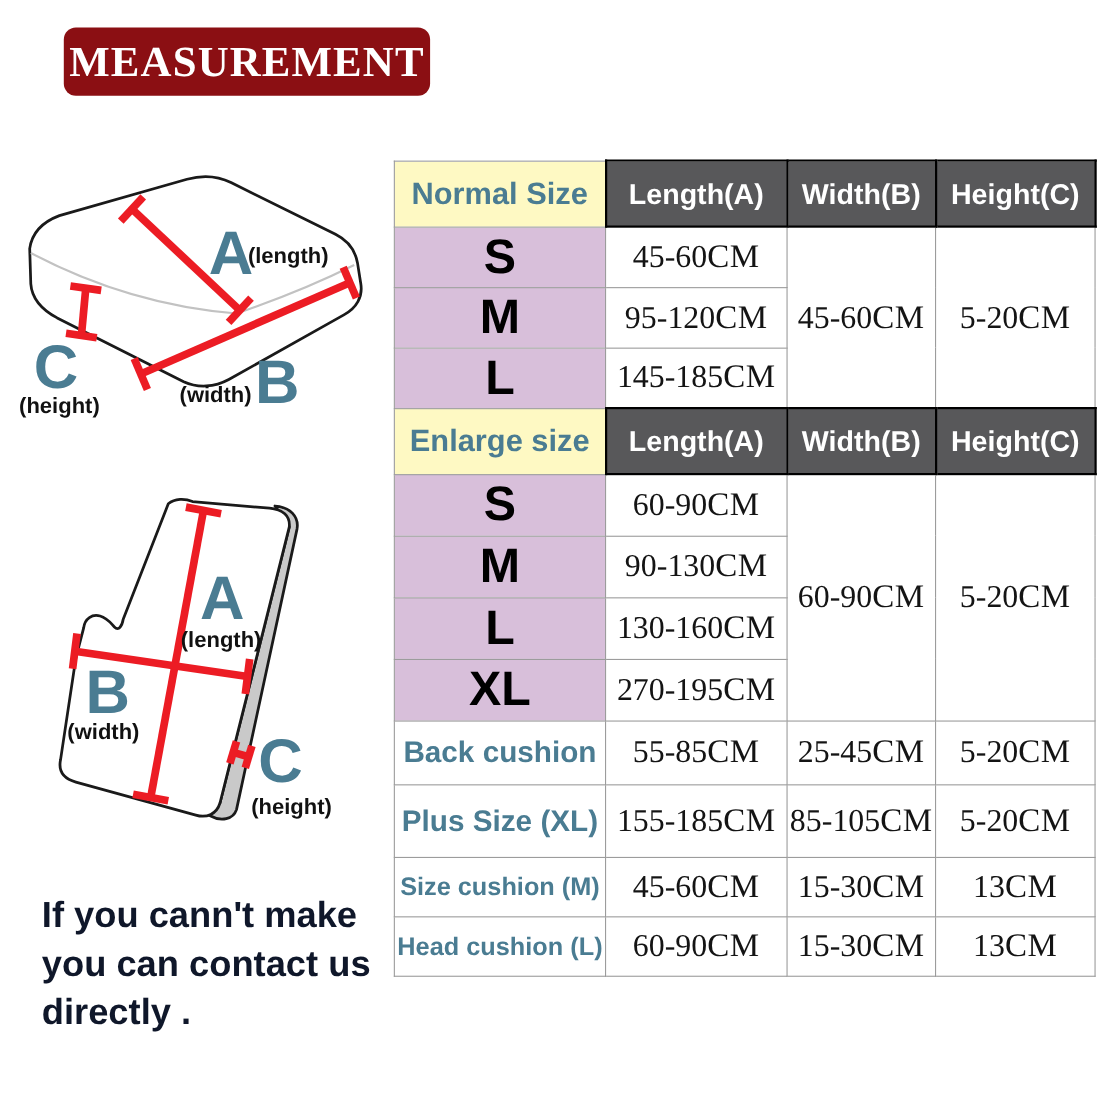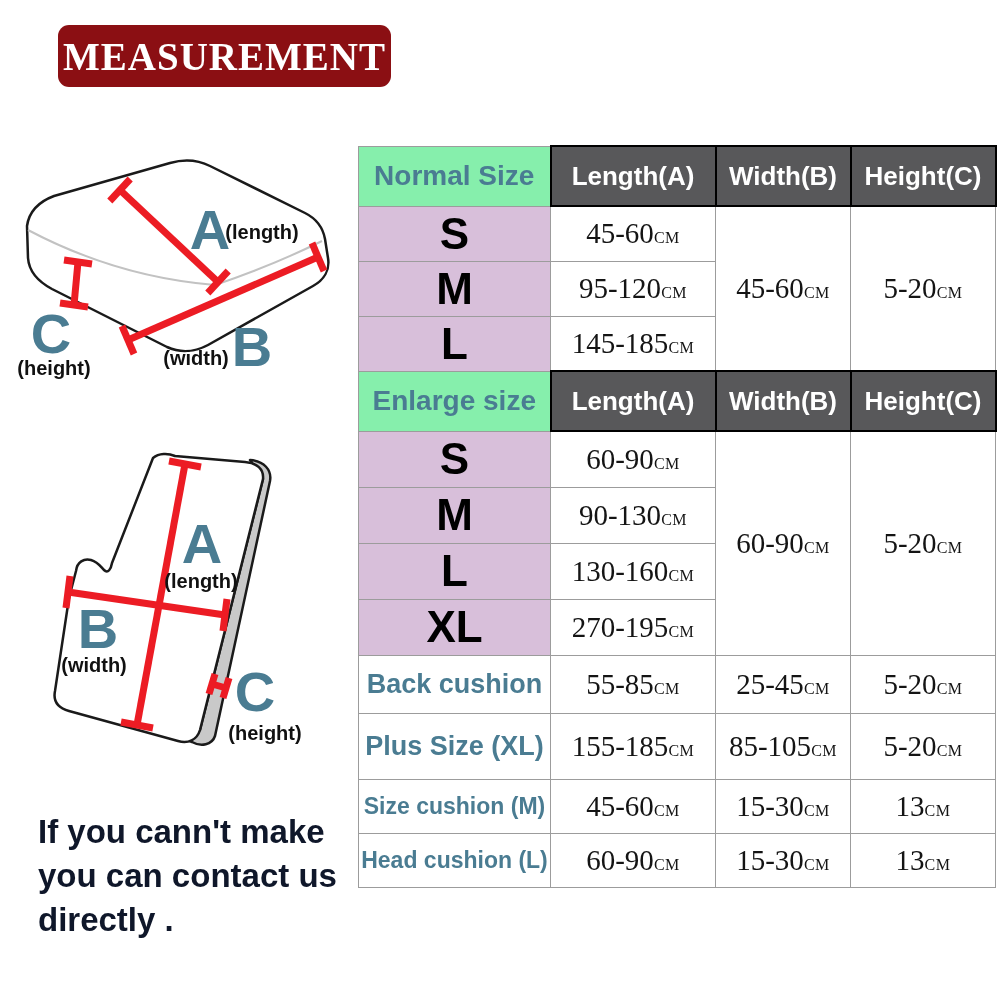--- a/index.html
+++ b/index.html
@@ -22,27 +22,27 @@
   .note{position:absolute;left:38px;top:810px;font-size:33px;font-weight:bold;color:#0f172a;
         line-height:44px;}
 
   
   table.size-table{position:absolute;left:358px;top:145px;width:637px;border-collapse:collapse;
         table-layout:fixed;border:1px solid #9c9c9c;}
   .size-table td,.size-table th{border:1px solid #9c9c9c;text-align:center;vertical-align:middle;
         padding:0;overflow:hidden;}
   .size-table th.dark{background:#58585a;color:#ffffff;font-size:26px;font-weight:bold;
         border:2px solid #000000;}
-  .size-table th.sec{background:#86efac;color:#4a7c92;font-size:28px;font-weight:bold;}
+  .size-table th.sec{background:#fef9c3;color:#4a7c92;font-size:28px;font-weight:bold;}
   .size-table td.size{background:#d8bfda;color:#000000;font-weight:bold;font-size:44px;}
   .size-table td.lbl{background:#ffffff;color:#4a7c92;font-weight:bold;font-size:27px;}
   .size-table td.lbl.sm{font-size:23px;}
   .size-table td.val{background:#ffffff;color:#141414;font-family:"Liberation Serif",serif;
         font-size:29px;}
-  .size-table td.val .unit{font-size:16px;letter-spacing:0.5px;}
+  .size-table td.val .unit{font-size:30px;letter-spacing:0.5px;}
   tr.rh60{height:60px;} tr.rh55{height:55px;} tr.rh56{height:56px;}
   tr.rh58{height:58px;} tr.rh66{height:66px;} tr.rh54{height:54px;}
   col.c1{width:192px;} col.c2{width:165px;} col.c3{width:135px;} col.c4{width:145px;}
 </style>
 </head>
 <body>
 
 <div class="canvas">
 
   <div class="banner">

